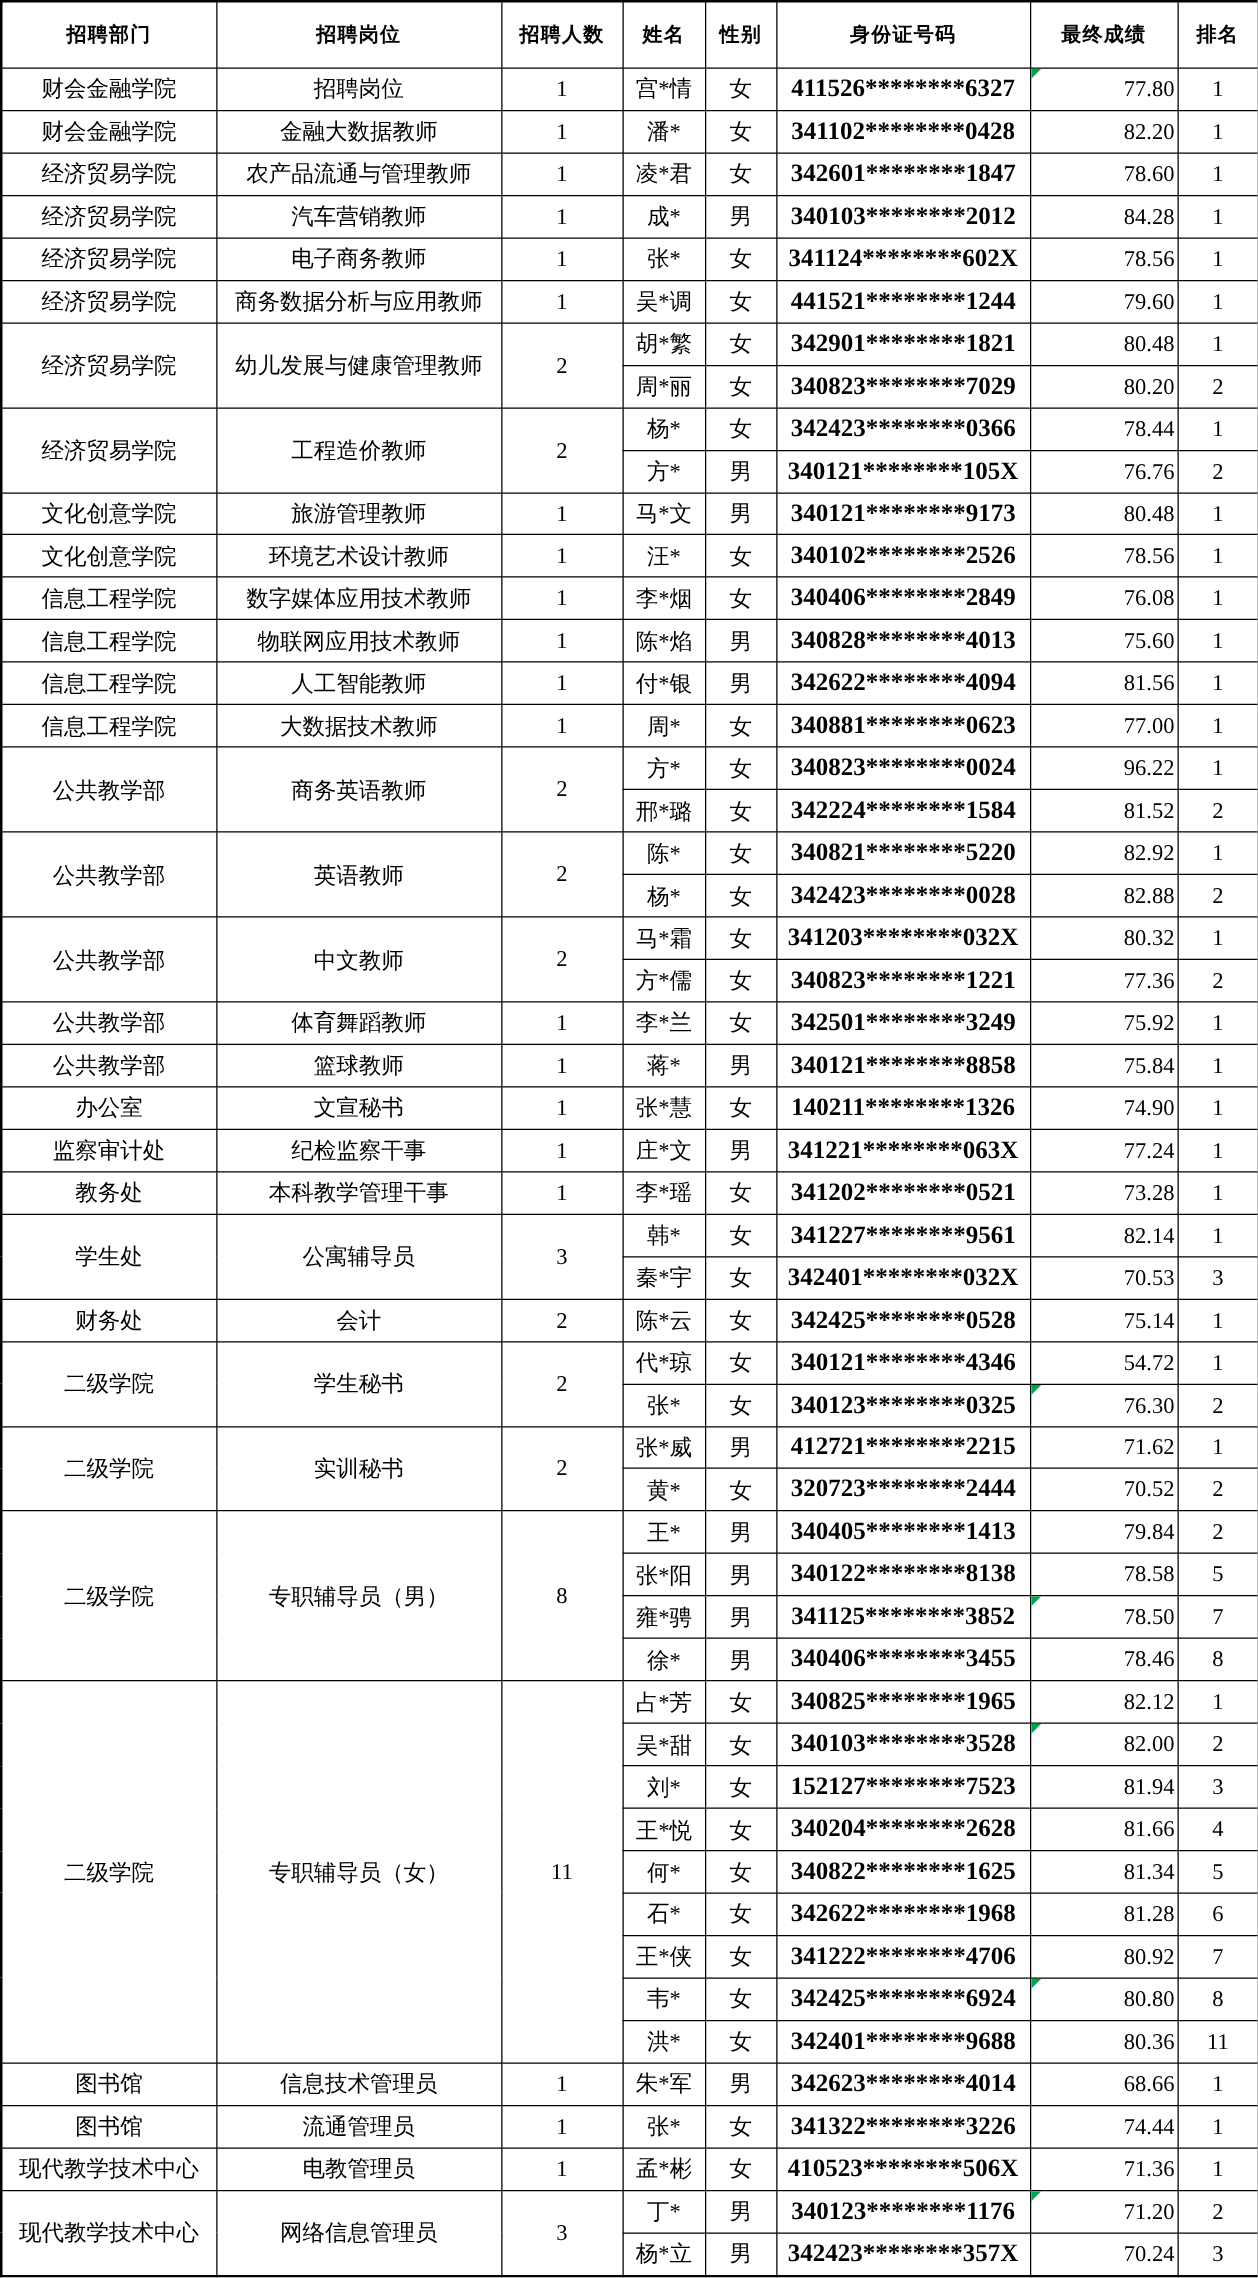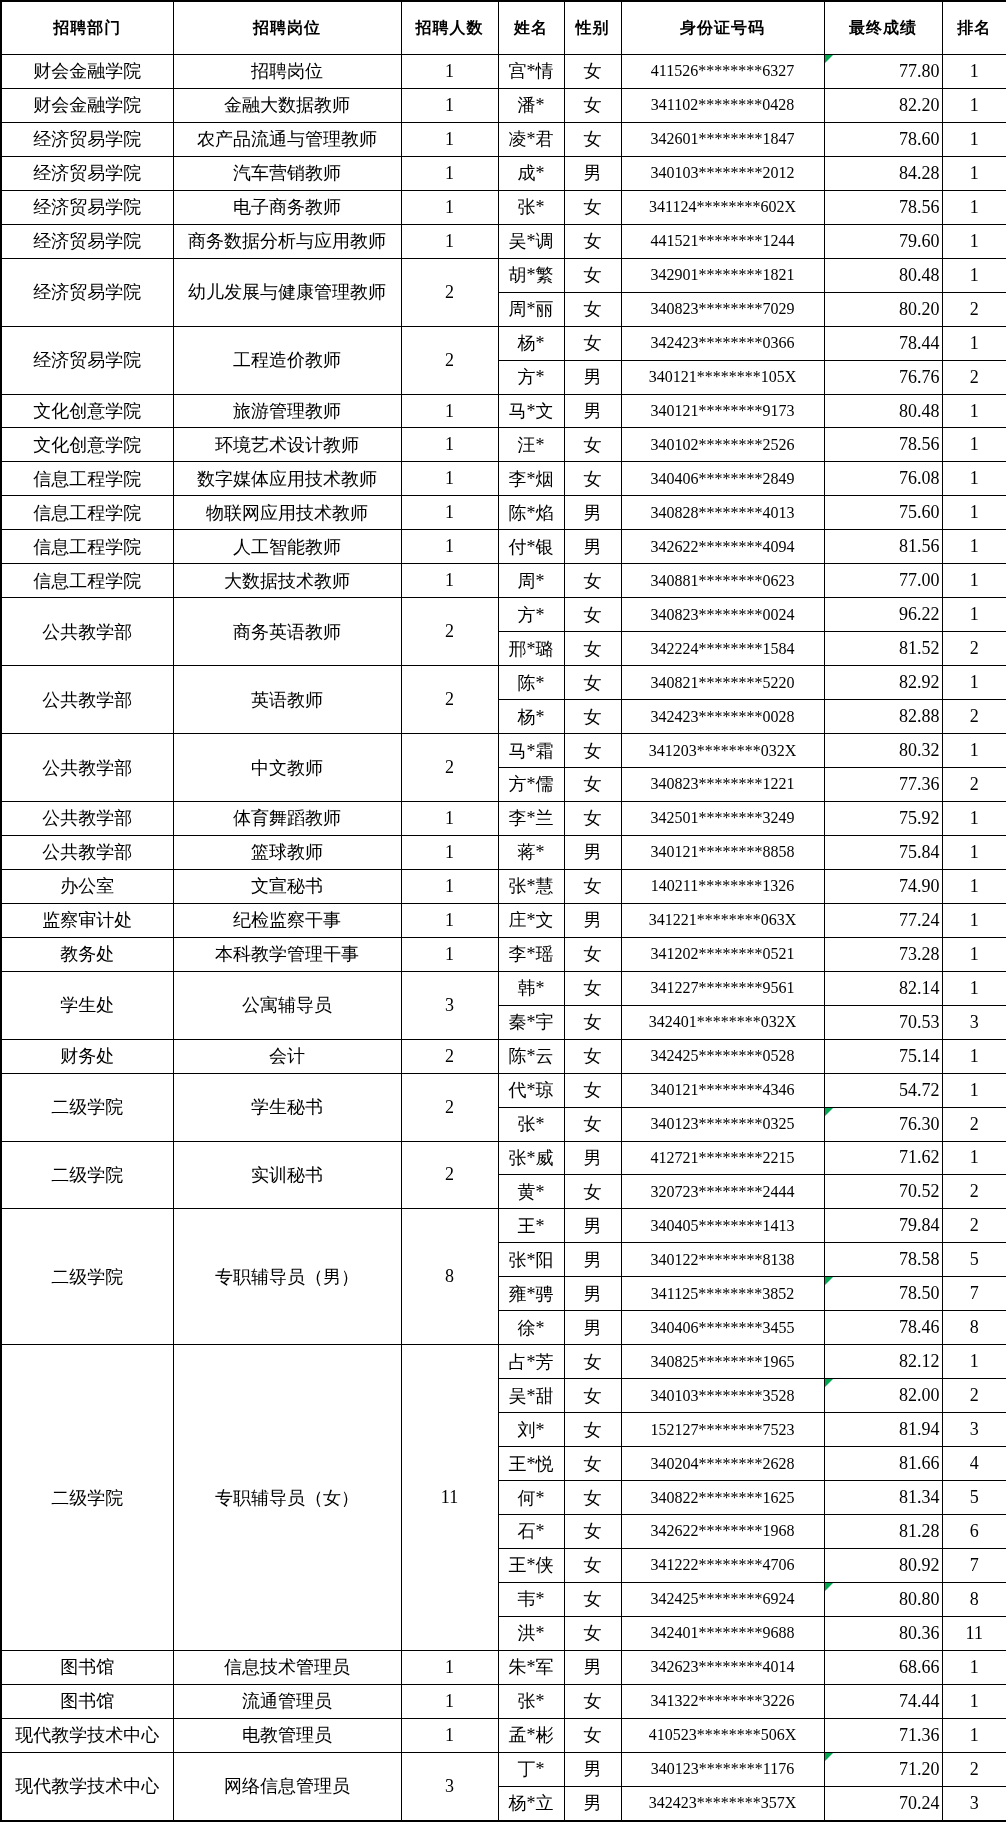--- a/index.html
+++ b/index.html
@@ -32,22 +32,23 @@
     height: 52px;
     font-size: 16px;
     font-weight: bold;
     letter-spacing: 1px;
   }
   tbody td {
     font-size: 18px;
     font-weight: normal;
   }
   td.cell-id {
-    font-size: 16px;
+    font-size: 20px;
     letter-spacing: 0px;
+    font-weight: bold;
   }
   td.score-cell {
     position: relative;
     text-align: right;
   }
   i.flag {
     position: absolute;
     top: 0;
     left: 0;
     width: 0;

